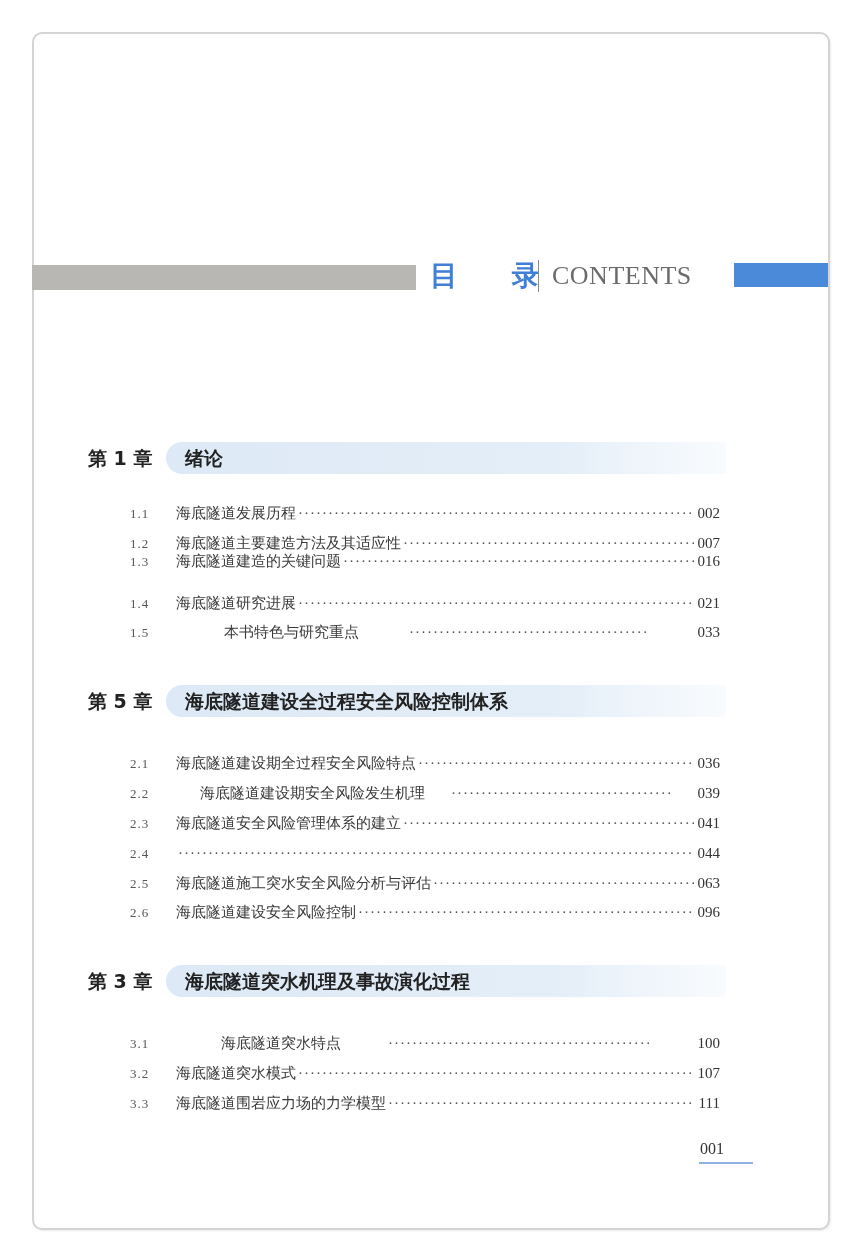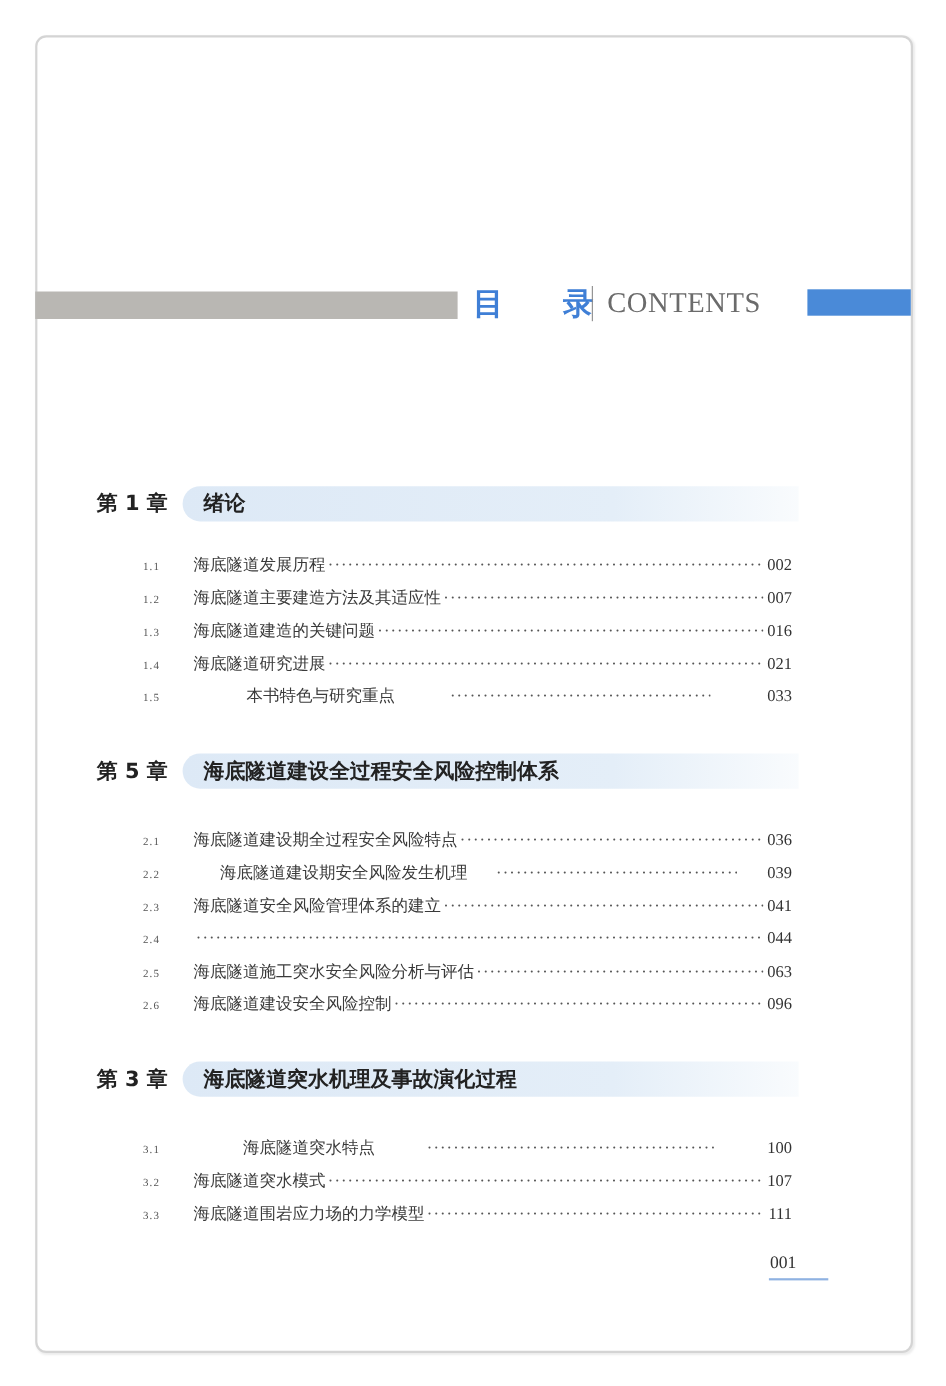--- a/index.html
+++ b/index.html
@@ -125,21 +125,21 @@
       align-items: baseline;
       font-family: "DejaVu Serif", serif;
       font-size: 15px;
       color: #3a3a3a;
       line-height: 24px;
     }
     .entry-num {
       width: 46px;
       flex: 0 0 46px;
       font-family: "Liberation Serif", serif;
-      font-size: 10px;
+      font-size: 13px;
       letter-spacing: 1px;
       color: #555;
     }
     .entry-title {
       flex: 0 0 auto;
       white-space: nowrap;
     }
     .entry-dots {
       flex: 1 1 auto;
       overflow: hidden;
@@ -198,21 +198,21 @@
   <span class="entry-title">海底隧道发展历程</span>
   <span class="entry-dots"></span>
   <span class="entry-page">002</span>
 </div>
 <div class="entry" style="top:531px;">
   <span class="entry-num">1.2</span>
   <span class="entry-title">海底隧道主要建造方法及其适应性</span>
   <span class="entry-dots"></span>
   <span class="entry-page">007</span>
 </div>
-<div class="entry" style="top:561px;">
+<div class="entry" style="top:549px;">
   <span class="entry-num">1.3</span>
   <span class="entry-title">海底隧道建造的关键问题</span>
   <span class="entry-dots"></span>
   <span class="entry-page">016</span>
 </div>
 <div class="entry" style="top:591px;">
   <span class="entry-num">1.4</span>
   <span class="entry-title">海底隧道研究进展</span>
   <span class="entry-dots"></span>
   <span class="entry-page">021</span>

